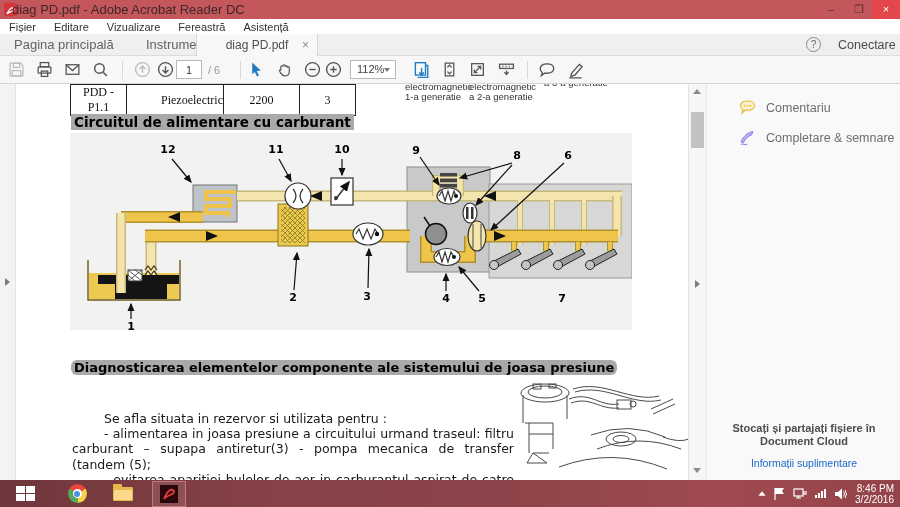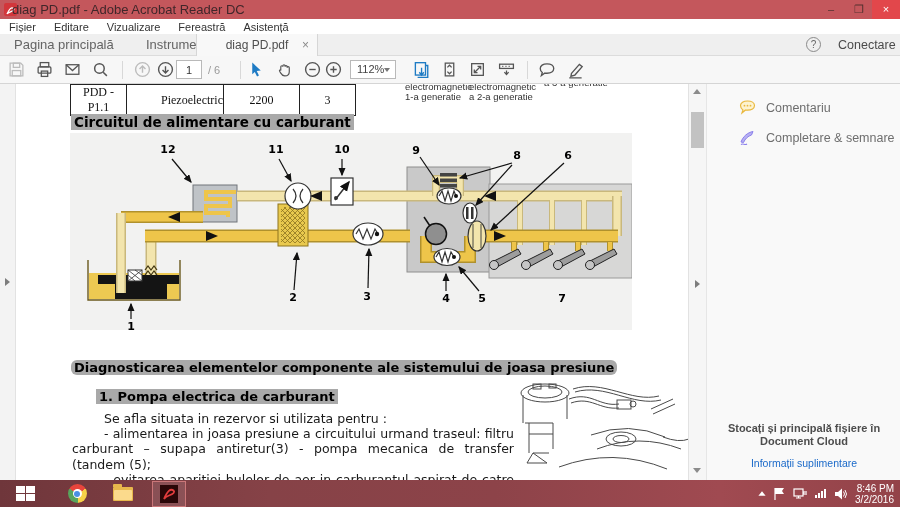--- a/index.html
+++ b/index.html
@@ -389,23 +389,20 @@
           <text x="346" y="21">9</text>
           <text x="272" y="20">10</text>
           <text x="206" y="20">11</text>
           <text x="98" y="20">12</text>
         </g>
       </svg>
 
       <div class="abs" style="left:54px; top:274px;">
         <span class="hl" style="font-size:13px;border-radius:6px;">Diagnosticarea elementelor componente ale sistemului de joasa presiune</span>
       </div>
-      <div class="abs" style="left:79px; top:303px;">
-        <span class="hl" style="font-size:13px;">1.  Pompa electrica de carburant</span>
-      </div>
 
       <div id="doc-text">
         <p>Se afla situata in rezervor si utilizata pentru :</p>
         <p>- alimentarea in joasa presiune a circuitului urmand traseul: filtru carburant – supapa antiretur(3) -  pompa mecanica de transfer (tandem (5);</p>
         <p>- evitarea aparitiei bulelor de aer in carburantul aspirat de catre pompa de transfer (evitarea unor nereguli in functionarea motorului)</p>
       </div>
 
       <svg class="abs" style="left:486px; top:293px;" width="186" height="102" viewBox="0 0 186 102" fill="none" stroke="#4a4a4a" stroke-width="1">
         <ellipse cx="42" cy="16" rx="24" ry="9"></ellipse>
         <ellipse cx="42" cy="15" rx="17" ry="6"></ellipse>
@@ -441,21 +438,21 @@
         <span>Comentariu</span>
       </div>
       <div class="panel-item" style="top:46px;">
         <svg width="17" height="16" viewBox="0 0 17 16">
           <path d="M2,12 C4,6.5 8.5,2.5 14,1.5 l-1.5,3.5 c-3.5,1 -6.5,4 -8,7.5 Z" fill="#b7b0f2" stroke="#8b80ec" stroke-width="1"></path>
           <path d="M2,14.5 c2,-1.5 4,1 6,-.5" stroke="#8b80ec" stroke-width="1.1" fill="none"></path>
         </svg>
         <span>Completare &amp; semnare</span>
       </div>
       <div id="promo">
-        <div id="promo-title">Stocați și principală fișiere în Document Cloud</div>
+        <div id="promo-title">Stocați și partajați fișiere în Document Cloud</div>
         <div id="promo-link">Informații suplimentare</div>
       </div>
     </div>
   </div>
 
   <div id="taskbar">
     <div class="tb-app" style="margin-left:8px;">
       <div id="win-logo">
           <div></div>
           <div></div>

